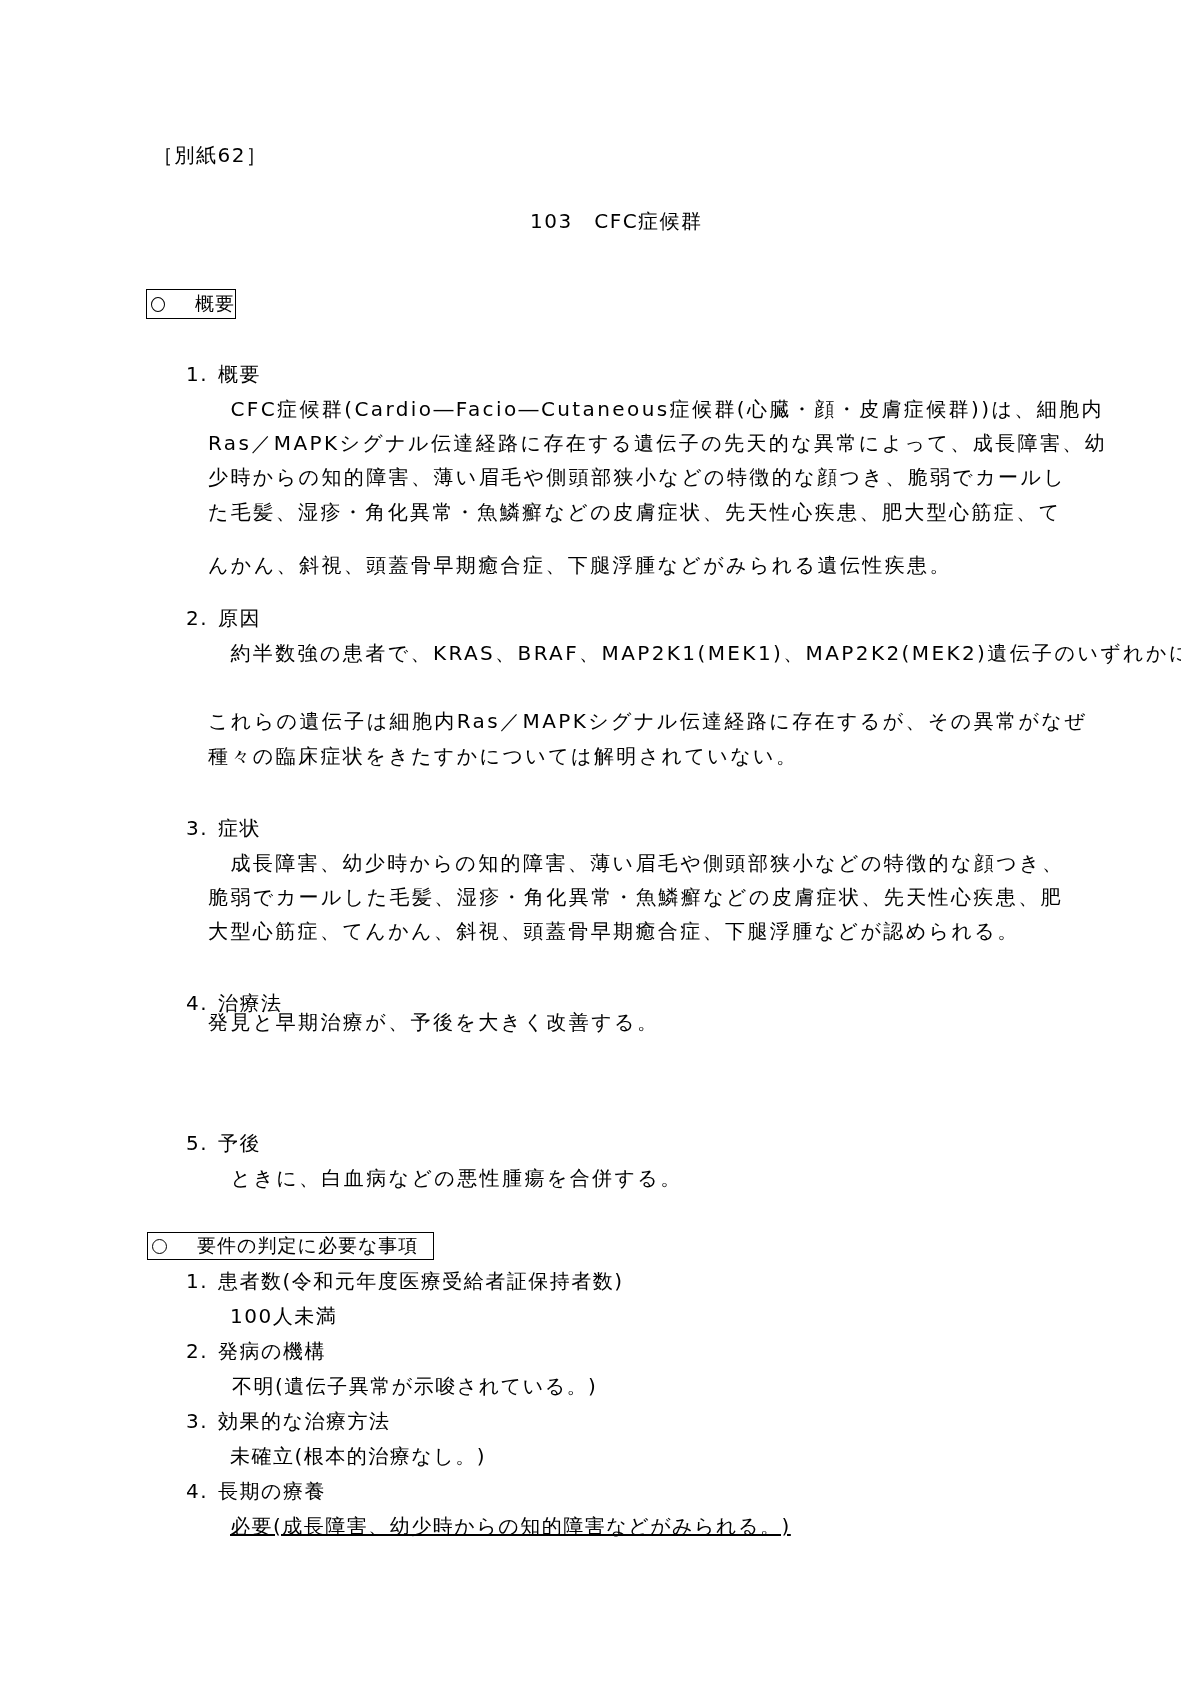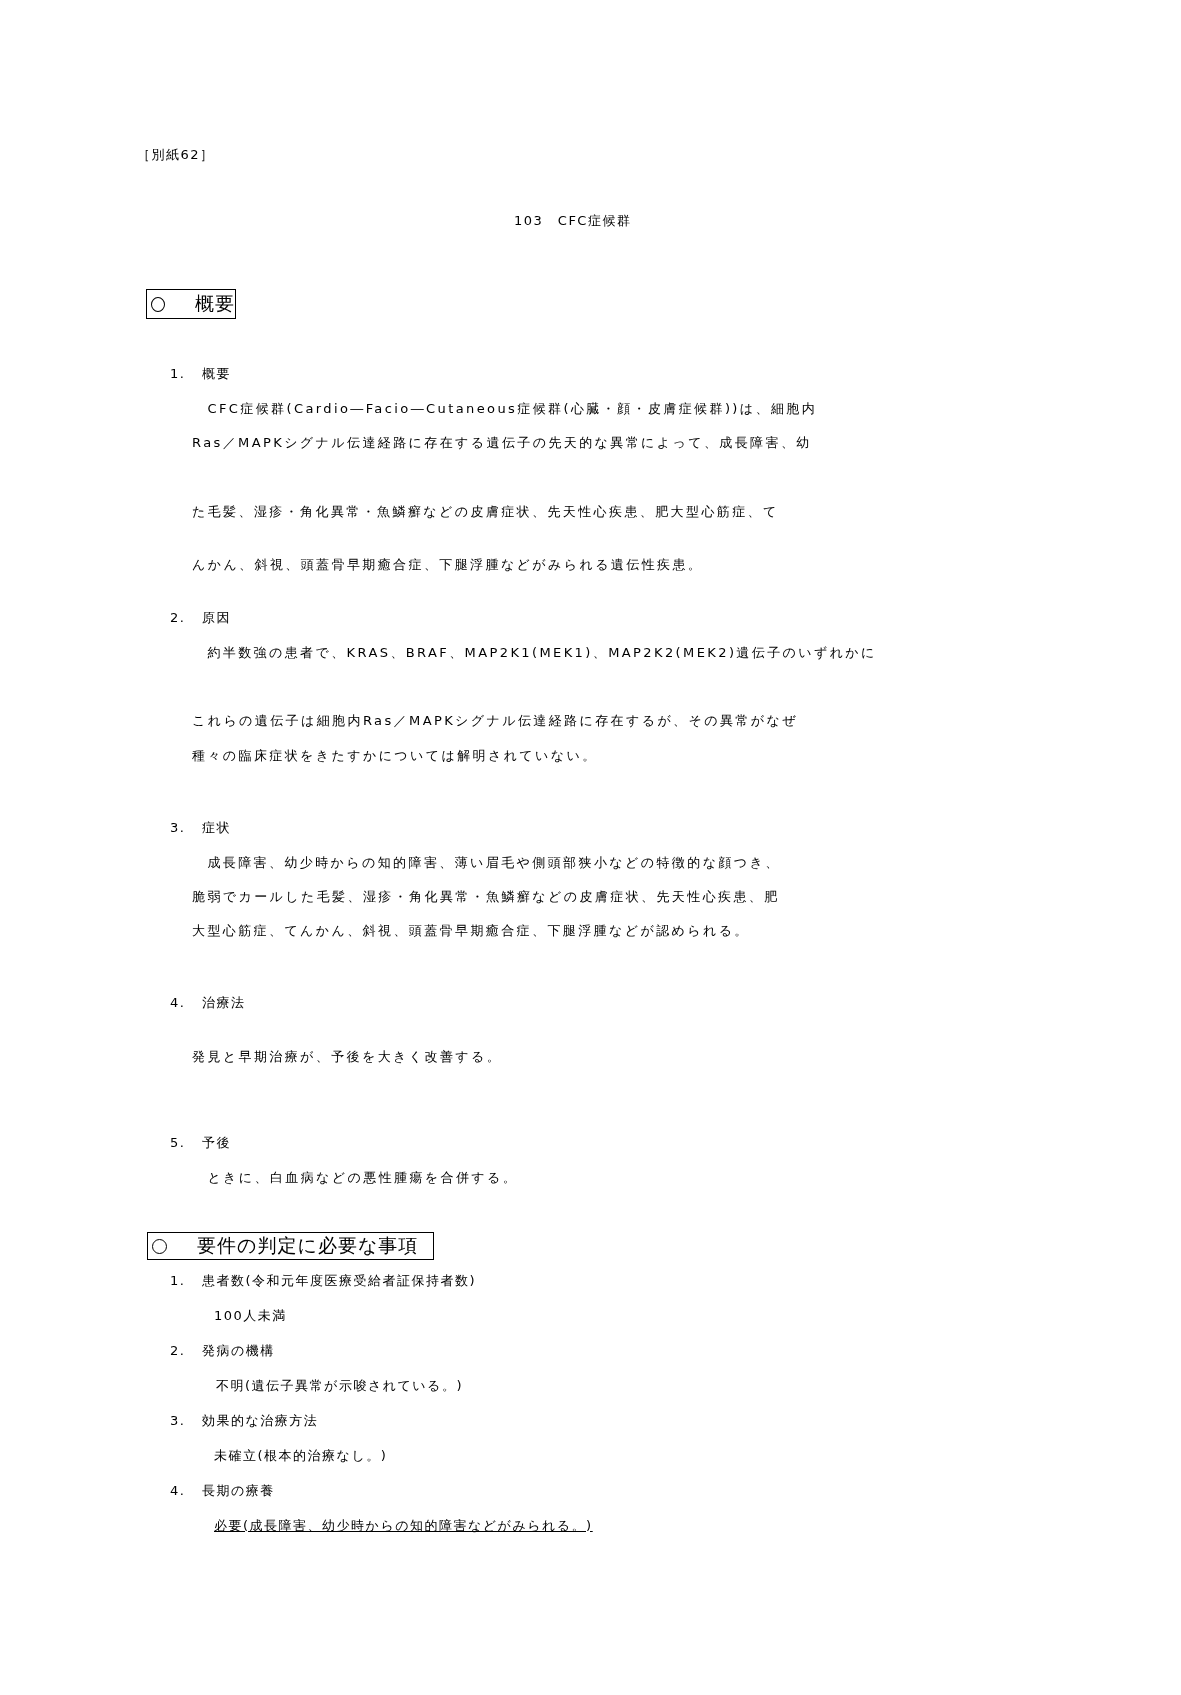--- a/index.html
+++ b/index.html
@@ -2,21 +2,21 @@
 <html><head>
 <meta charset="utf-8">
 <style>
   html, body { margin: 0; padding: 0; background: #ffffff; }
   body {
     width: 1181px; height: 1695px; position: relative; overflow: hidden;
     font-family: "DejaVu Sans", "Liberation Sans", sans-serif;
     color: #000000;
   }
   .page { position: absolute; left: 0; top: 0; width: 1181px; height: 1695px; }
-  .t { position: absolute; white-space: nowrap; font-size: 13px; line-height: 22px; letter-spacing: 1.5px; }
+  .t { position: absolute; white-space: nowrap; font-size: 20px; line-height: 22px; letter-spacing: 1.5px; margin-left: 16px; }
   .boxed {
     position: absolute; border: 1px solid #000; height: 27px; box-sizing: border-box;
     display: flex; align-items: center; padding-left: 4px; font-size: 19px; letter-spacing: 1px;
     white-space: nowrap;
   }
   .boxed .circle { display: inline-block; width: 15px; height: 15px; border: 1px solid #000; border-radius: 50%; margin-right: 30px; box-sizing: border-box; }
   .item-num { display: inline-block; width: 32px; }
   .body-line { letter-spacing: 2.4px; }
 </style>
 </head>
@@ -31,41 +31,42 @@
   <div class="boxed" style="left:146px; top:289px; width:90px; height:30px;">
     <span class="circle"></span>
     <span>概要</span>
   </div>
 
   <div class="t" style="left:170px; top:363px;">
     <span class="item-num">1.</span><span>概要</span>
   </div>
   <div class="t body-line" style="left:192px; top:398px;">　CFC症候群(Cardio―Facio―Cutaneous症候群(心臓・顔・皮膚症候群))は、細胞内</div>
   <div class="t body-line" style="left:192px; top:432px;">Ras／MAPKシグナル伝達経路に存在する遺伝子の先天的な異常によって、成長障害、幼</div>
+  <div class="t body-line" style="left:192px; top:466px;">少時からの知的障害、薄い眉毛や側頭部狭小などの特徴的な顔つき、脆弱でカールし</div>
   <div class="t body-line" style="left:192px; top:501px;">た毛髪、湿疹・角化異常・魚鱗癬などの皮膚症状、先天性心疾患、肥大型心筋症、て</div>
   <div class="t body-line" style="left:192px; top:554px;">んかん、斜視、頭蓋骨早期癒合症、下腿浮腫などがみられる遺伝性疾患。</div>
 
   <div class="t" style="left:170px; top:607px;">
     <span class="item-num">2.</span><span>原因</span>
   </div>
   <div class="t body-line" style="left:192px; top:642px;">　約半数強の患者で、KRAS、BRAF、MAP2K1(MEK1)、MAP2K2(MEK2)遺伝子のいずれかに</div>
   <div class="t body-line" style="left:192px; top:710px;">これらの遺伝子は細胞内Ras／MAPKシグナル伝達経路に存在するが、その異常がなぜ</div>
   <div class="t body-line" style="left:192px; top:745px;">種々の臨床症状をきたすかについては解明されていない。</div>
 
   <div class="t" style="left:170px; top:817px;">
     <span class="item-num">3.</span><span>症状</span>
   </div>
   <div class="t body-line" style="left:192px; top:852px;">　成長障害、幼少時からの知的障害、薄い眉毛や側頭部狭小などの特徴的な顔つき、</div>
   <div class="t body-line" style="left:192px; top:886px;">脆弱でカールした毛髪、湿疹・角化異常・魚鱗癬などの皮膚症状、先天性心疾患、肥</div>
   <div class="t body-line" style="left:192px; top:920px;">大型心筋症、てんかん、斜視、頭蓋骨早期癒合症、下腿浮腫などが認められる。</div>
 
   <div class="t" style="left:170px; top:992px;">
     <span class="item-num">4.</span><span>治療法</span>
   </div>
-  <div class="t body-line" style="left:192px; top:1046px;">発見と早期治療が、予後を大きく改善する。</div>
+  <div class="t body-line" style="left:192px; top:1011px;">発見と早期治療が、予後を大きく改善する。</div>
 
   <div class="t" style="left:170px; top:1132px;">
     <span class="item-num">5.</span><span>予後</span>
   </div>
   <div class="t body-line" style="left:192px; top:1167px;">　ときに、白血病などの悪性腫瘍を合併する。</div>
 
   <div class="boxed" style="left:147px; top:1232px; width:287px; height:28px;font-family:Liberation Mono, monospace;">
     <span class="circle"></span>
     <span>要件の判定に必要な事項</span>
   </div>

